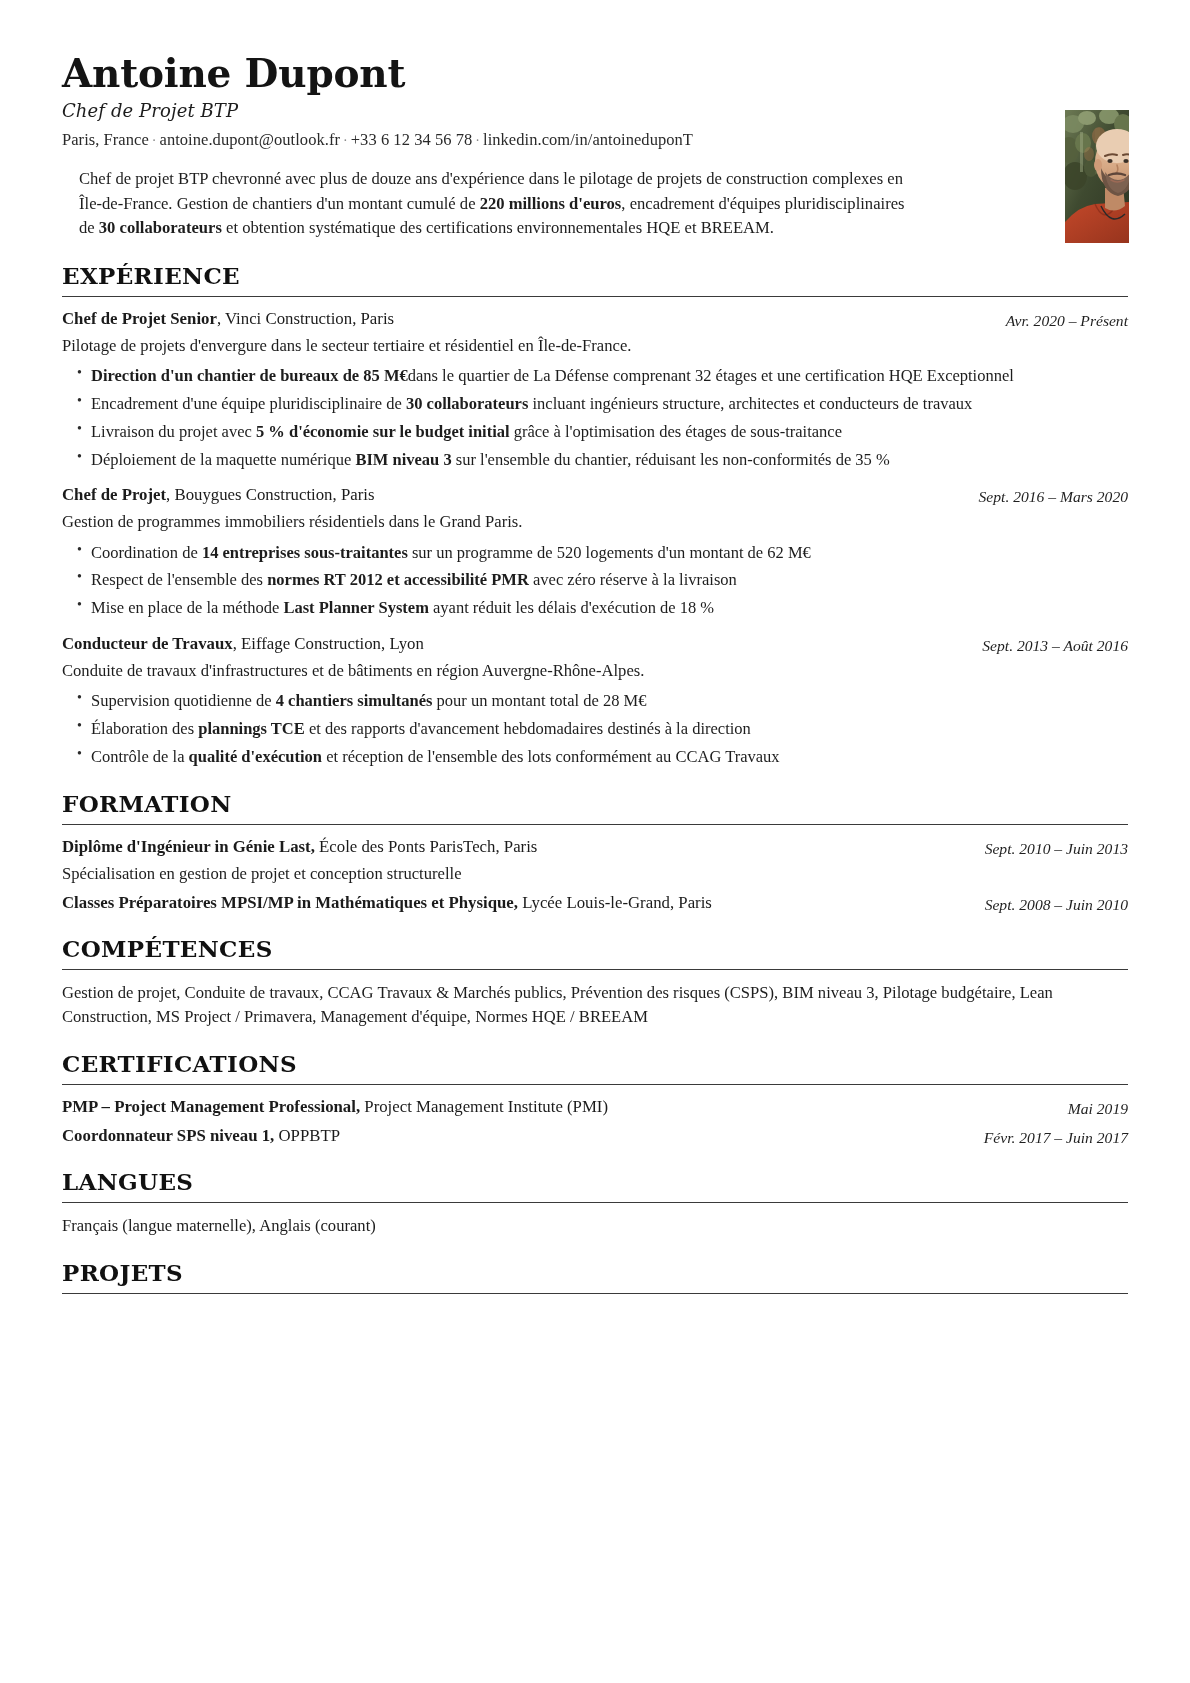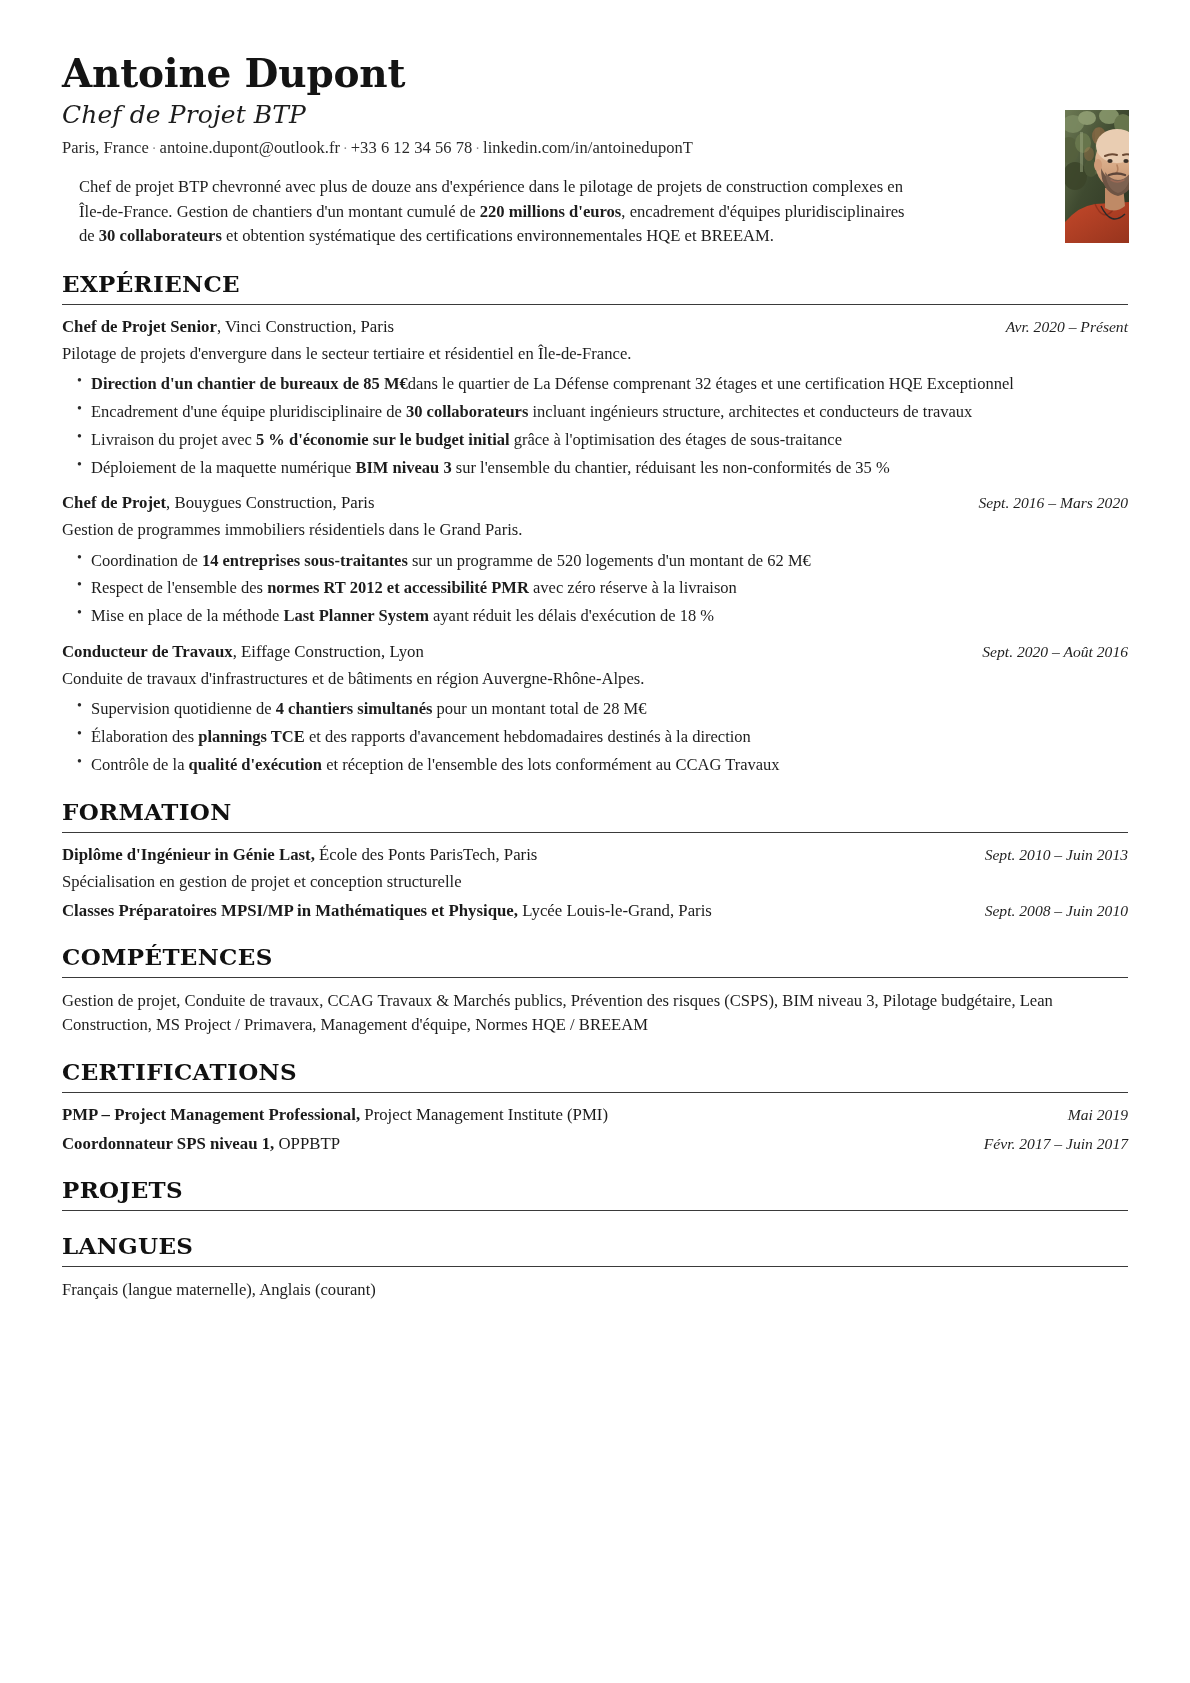--- a/index.html
+++ b/index.html
@@ -21,21 +21,21 @@
     font-size:39px;
     line-height:1.08;
     letter-spacing:-0.2px;
     color:#141414;
     margin:0 0 6px 0;
   }
   .title {
     font-family:"DejaVu Serif", serif;
     font-style:italic;
     font-weight:400;
-    font-size:25px;
+    font-size:18px;
     color:#1d1d1d;
     margin:0 0 9px 0;
     letter-spacing:0.1px;
   }
   .contact {
     font-size:16.5px;
     color:#2a2a2a;
     margin:0 0 14px 0;
     letter-spacing:0.05px;
   }
@@ -65,21 +65,21 @@
     font-weight:700;
     font-size:23px;
     letter-spacing:0.35px;
     color:#111;
     margin:0 0 7px 0;
   }
   .rule { height:1px; background:#3a3a3a; width:100%; margin-bottom:11px; }
 
   .entry { margin-bottom:10px; }
   .entry-row {
-    display:flex; align-items:center; justify-content:space-between;
+    display:flex; align-items:flex-end; justify-content:space-between;
     gap:0;
   }
   .entry-head {
     font-size:16.8px; color:#1b1b1b; line-height:1.3;
   }
   .entry-head b { font-weight:700; }
   .entry-date {
     font-style:italic;
     font-size:15.6px;
     color:#1f1f1f;
@@ -216,21 +216,21 @@
           <div class="entry-sub">Gestion de programmes immobiliers résidentiels dans le Grand Paris.</div>
           <ul class="bullets">
             <li><span>Coordination de </span><b>14 entreprises sous-traitantes</b><span> sur un programme de 520 logements d'un montant de 62 M€</span></li>
             <li><span>Respect de l'ensemble des </span><b>normes RT 2012 et accessibilité PMR</b><span> avec zéro réserve à la livraison</span></li>
             <li><span>Mise en place de la méthode </span><b>Last Planner System</b><span> ayant réduit les délais d'exécution de 18 %</span></li>
           </ul>
         </div>
         <div class="entry spaced-entry">
           <div class="entry-row">
             <div class="entry-head"><b>Conducteur de Travaux</b><span>, Eiffage Construction, Lyon</span></div>
-            <div class="entry-date">Sept. 2020 – Août 2016</div>
+            <div class="entry-date">Sept. 2013 – Août 2016</div>
           </div>
           <div class="entry-sub">Conduite de travaux d'infrastructures et de bâtiments en région Auvergne-Rhône-Alpes.</div>
           <ul class="bullets">
             <li><span>Supervision quotidienne de </span><b>4 chantiers simultanés</b><span> pour un montant total de 28 M€</span></li>
             <li><span>Élaboration des </span><b>plannings TCE</b><span> et des rapports d'avancement hebdomadaires destinés à la direction</span></li>
             <li><span>Contrôle de la </span><b>qualité d'exécution</b><span> et réception de l'ensemble des lots conformément au CCAG Travaux</span></li>
           </ul>
         </div>
       </div>
       <div class="section">
@@ -265,23 +265,23 @@
           </div>
         </div>
         <div class="entry tight-entry">
           <div class="entry-row">
             <div class="entry-head"><b>Coordonnateur SPS niveau 1,</b><span> OPPBTP</span></div>
             <div class="entry-date">Févr. 2017 – Juin 2017</div>
           </div>
         </div>
       </div>
       <div class="section">
+        <div class="section-title">LANGUES</div>
+        <div class="rule"></div>
+        <p class="plain-text">Français (langue maternelle), Anglais (courant)</p>
+      </div>
+      <div class="section">
         <div class="section-title">PROJETS</div>
         <div class="rule"></div>
       </div>
-      <div class="section">
-        <div class="section-title">LANGUES</div>
-        <div class="rule"></div>
-        <p class="plain-text">Français (langue maternelle), Anglais (courant)</p>
-      </div>
     </div>
 
 </div>
 
 </body></html>

